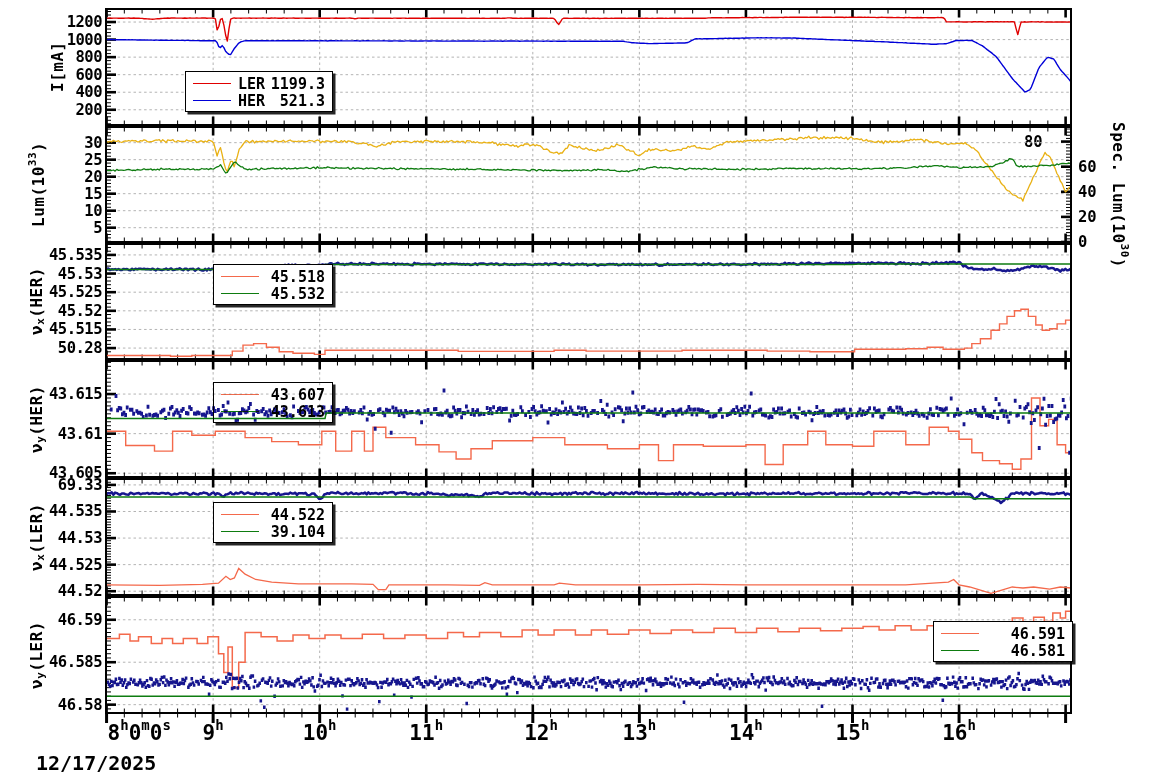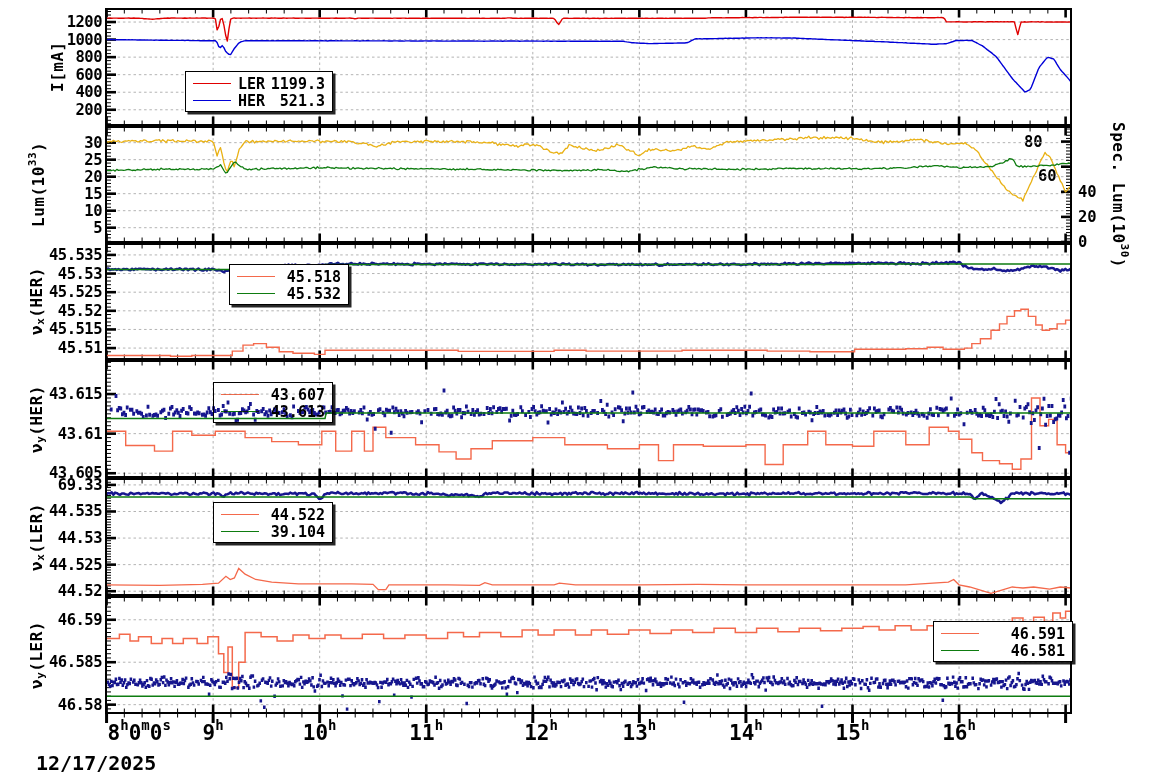--- a/index.html
+++ b/index.html
@@ -59,21 +59,21 @@
         <span class="lsamp" style="border-top-color: rgb(224, 0, 0);"></span>
         <span class="lname">LER</span>
         <span class="lval">1199.3</span>
       </div>
     <div class="lrow">
         <span class="lsamp" style="border-top-color: rgb(0, 0, 216);"></span>
         <span class="lname">HER</span>
         <span class="lval">521.3</span>
       </div>
   </div>
-  <div class="legend" style="left:213px;top:264px;width:104px;margin-left:16px;">
+  <div class="legend" style="left:213px;top:264px;width:104px;">
     <div class="lrow">
         <span class="lsamp" style="border-top-color: rgb(244, 105, 75);"></span>
         <span class="lval">45.518</span>
       </div>
     <div class="lrow">
         <span class="lsamp" style="border-top-color: rgb(14, 124, 16);"></span>
         <span class="lval">45.532</span>
       </div>
   </div>
   <div class="legend blend" style="left:213px;top:382px;width:104px;">
@@ -279,21 +279,21 @@
     </svg>
     <div class="ytick" style="left: 10px; top: 100.77px;">200</div>
     <div class="ytick" style="left: 10px; top: 83.223px;">400</div>
     <div class="ytick" style="left: 10px; top: 65.6766px;">600</div>
     <div class="ytick" style="left: 10px; top: 48.1301px;">800</div>
     <div class="ytick" style="left: 10px; top: 30.5836px;">1000</div>
     <div class="ytick" style="left: 10px; top: 13.0372px;">1200</div>
     <div class="ytick-r" style="left: 1078px; top: 232.996px;">0</div>
     <div class="ytick-r" style="left: 1078px; top: 207.888px;">20</div>
     <div class="ytick-r" style="left: 1078px; top: 182.781px;">40</div>
-    <div class="ytick-r" style="left: 1038px; top: 157.674px; margin-top: 9px;">60</div>
+    <div class="ytick-r" style="left: 1078px; top: 157.674px;">60</div>
     <div class="ytick-r" style="left: 1024px; top: 132.567px;">80</div>
     <svg width="967" height="117" viewBox="0 0 967 117" style="left: 105px; top: 126px;">
       <line x1="108.12568908489527" x2="108.12568908489527" y1="1.5" y2="115.5" stroke="#b3b3b3" stroke-width="1" stroke-dasharray="2.5,2.8"></line>
       <line x1="214.68577728776188" x2="214.68577728776188" y1="1.5" y2="115.5" stroke="#b3b3b3" stroke-width="1" stroke-dasharray="2.5,2.8"></line>
       <line x1="321.2458654906285" x2="321.2458654906285" y1="1.5" y2="115.5" stroke="#b3b3b3" stroke-width="1" stroke-dasharray="2.5,2.8"></line>
       <line x1="427.8059536934951" x2="427.8059536934951" y1="1.5" y2="115.5" stroke="#b3b3b3" stroke-width="1" stroke-dasharray="2.5,2.8"></line>
       <line x1="534.3660418963617" x2="534.3660418963617" y1="1.5" y2="115.5" stroke="#b3b3b3" stroke-width="1" stroke-dasharray="2.5,2.8"></line>
       <line x1="640.9261300992283" x2="640.9261300992283" y1="1.5" y2="115.5" stroke="#b3b3b3" stroke-width="1" stroke-dasharray="2.5,2.8"></line>
       <line x1="747.4862183020949" x2="747.4862183020949" y1="1.5" y2="115.5" stroke="#b3b3b3" stroke-width="1" stroke-dasharray="2.5,2.8"></line>
       <line x1="854.0463065049615" x2="854.0463065049615" y1="1.5" y2="115.5" stroke="#b3b3b3" stroke-width="1" stroke-dasharray="2.5,2.8"></line>
@@ -666,21 +666,21 @@
       <line x1="925.0882123484034" x2="925.0882123484034" y1="111.5" y2="115.5" stroke="#000" stroke-width="1"></line>
       <line x1="942.8482625689105" x2="942.8482625689105" y1="1.5" y2="5.5" stroke="#000" stroke-width="1"></line>
       <line x1="942.8482625689105" x2="942.8482625689105" y1="111.5" y2="115.5" stroke="#000" stroke-width="1"></line>
       <line x1="960.6083127894176" x2="960.6083127894176" y1="1.5" y2="9.5" stroke="#000" stroke-width="2.6"></line>
       <line x1="960.6083127894176" x2="960.6083127894176" y1="107.5" y2="115.5" stroke="#000" stroke-width="2.6"></line>
       <path d="M1.6,112.5L65.5,112.5L65.5,113.3L86.8,113.3L86.8,112.5L118.8,112.5L118.8,112.5L127.3,112.5L127.3,108.1L138.0,108.1L138.0,102.1L148.6,102.1L148.6,100.6L161.4,100.6L161.4,104.3L174.2,104.3L174.2,108.8L188.0,108.8L188.0,110.3L209.4,110.3L209.4,111.4L220.0,111.4L220.0,107.3L299.9,107.3L299.9,107.3L353.2,107.3L353.2,108.4L449.1,108.4L449.1,107.3L481.1,107.3L481.1,108.1L577.0,108.1L577.0,107.3L662.2,107.3L662.2,108.1L704.9,108.1L704.9,108.8L749.6,108.8L749.6,106.2L800.8,106.2L800.8,105.8L822.1,105.8L822.1,104.3L838.1,104.3L838.1,106.2L859.4,106.2L859.4,105.1L866.8,105.1L866.8,100.6L875.4,100.6L875.4,95.8L886.0,95.8L886.0,87.2L894.5,87.2L894.5,80.9L902.0,80.9L902.0,73.4L909.5,73.4L909.5,67.8L915.9,67.8L915.9,66.3L923.3,66.3L923.3,73.4L930.8,73.4L930.8,82.0L937.2,82.0L937.2,87.2L944.6,87.2L944.6,85.7L952.1,85.7L952.1,80.9L960.6,80.9L960.6,77.1L965.9,77.1L965.9,75.3" fill="none" stroke="#f4694b" stroke-width="1.4"></path>
       <path d="M1.6,25.7L3.3,25.5L5.0,27.0L6.7,26.3L8.4,26.6L10.1,26.1L11.8,26.9L13.5,26.0L15.2,26.9L16.9,27.0L18.6,25.9L20.3,26.2L22.0,26.0L23.7,27.0L25.4,27.2L27.1,25.7L28.8,26.9L30.5,25.8L32.2,26.4L33.9,25.8L35.6,25.7L37.3,26.1L39.0,25.7L40.7,26.2L42.4,26.0L44.1,26.2L45.8,26.6L47.5,25.7L49.2,26.5L50.9,27.4L52.6,25.8L54.3,26.5L56.0,26.9L57.7,26.9L59.4,26.3L61.1,25.6L62.8,26.7L64.5,26.2L66.2,25.5L67.9,27.1L69.6,26.7L71.3,26.1L73.0,26.2L74.7,25.3L76.4,26.4L78.1,27.2L79.8,25.7L81.5,25.7L83.2,27.2L84.9,26.0L86.6,25.9L88.3,25.8L90.0,27.6L91.7,26.5L93.4,25.5L95.1,26.9L96.8,27.4L98.5,27.6L100.2,25.8L101.9,27.5L103.6,25.5L105.3,27.0L107.0,25.7L108.7,26.1L110.4,27.0L112.1,27.6L113.8,27.0L115.5,27.2L117.2,28.3L118.9,29.2L120.6,27.7L122.3,27.8L124.0,27.5L125.7,27.5L127.4,27.3L129.1,26.5L130.8,25.8L132.5,26.1L134.2,25.7L135.9,25.1L137.6,26.0L139.3,25.5L141.0,26.8L142.7,25.9L144.4,26.4L146.1,26.4L147.8,25.6L149.5,25.7L151.2,25.4L152.9,25.4L154.6,25.6L156.3,26.6L158.0,26.2L159.7,26.3L161.4,26.2L163.1,26.9L164.8,26.4L166.5,26.2L168.2,26.2L169.9,27.1L171.6,26.8L173.3,26.0L175.0,27.2L176.7,26.6L178.4,25.5L180.1,21.9L181.8,22.5L183.5,21.5L185.2,23.1L186.9,21.7L188.6,22.7L190.3,21.5L192.0,22.7L193.7,22.3L195.4,23.2L197.1,22.2L198.8,22.4L200.5,22.8L202.2,21.7L203.9,21.8L205.6,22.3L207.3,22.9L209.0,22.3L210.7,22.5L212.4,22.1L214.1,21.7L215.8,22.3L217.5,21.5L219.2,22.0L220.9,21.6L222.6,22.0L224.3,20.6L226.0,20.3L227.7,20.9L229.4,21.2L231.1,20.7L232.8,19.8L234.5,21.1L236.2,21.2L237.9,20.9L239.6,22.0L241.3,21.0L243.0,21.2L244.7,20.8L246.4,19.9L248.1,21.3L249.8,21.1L251.5,21.3L253.2,21.6L254.9,20.0L256.6,21.5L258.3,20.6L260.0,20.9L261.7,21.5L263.4,21.2L265.1,21.8L266.8,19.8L268.5,20.2L270.2,21.0L271.9,21.1L273.6,21.5L275.3,20.9L277.0,20.8L278.7,20.6L280.4,20.9L282.1,20.4L283.8,21.3L285.5,21.2L287.2,21.2L288.9,20.1L290.6,21.9L292.3,20.8L294.0,20.9L295.7,21.2L297.4,20.8L299.1,21.6L300.8,21.2L302.5,21.0L304.2,21.6L305.9,22.1L307.6,22.2L309.3,19.9L311.0,20.9L312.7,20.6L314.4,20.7L316.1,21.3L317.8,21.3L319.5,20.9L321.2,21.4L322.9,20.9L324.6,20.8L326.3,21.3L328.0,21.6L329.7,22.0L331.4,20.7L333.1,21.0L334.8,20.4L336.5,21.2L338.2,21.5L339.9,20.3L341.6,21.0L343.3,21.2L345.0,20.9L346.7,20.6L348.4,20.8L350.1,21.0L351.8,20.6L353.5,21.3L355.2,21.0L356.9,21.5L358.6,21.0L360.3,21.7L362.0,21.1L363.7,21.2L365.4,22.0L367.1,21.7L368.8,21.2L370.5,20.5L372.2,21.9L373.9,20.7L375.6,20.6L377.3,20.5L379.0,20.6L380.7,21.1L382.4,21.7L384.1,21.0L385.8,20.6L387.5,20.8L389.2,21.6L390.9,20.5L392.6,20.7L394.3,22.0L396.0,21.8L397.7,21.6L399.4,20.6L401.1,21.1L402.8,21.4L404.5,21.9L406.2,21.3L407.9,21.6L409.6,22.1L411.3,21.0L413.0,21.6L414.7,21.4L416.4,21.0L418.1,21.2L419.8,20.7L421.5,21.1L423.2,21.5L424.9,21.5L426.6,21.9L428.3,22.0L430.0,21.0L431.7,21.5L433.4,20.9L435.1,21.0L436.8,21.5L438.5,21.5L440.2,20.4L441.9,20.7L443.6,22.1L445.3,20.7L447.0,21.1L448.7,20.6L450.4,20.2L452.1,21.1L453.8,21.7L455.5,21.9L457.2,20.6L458.9,20.6L460.6,21.3L462.3,21.3L464.0,20.6L465.7,21.9L467.4,22.0L469.1,21.9L470.8,21.2L472.5,20.8L474.2,21.6L475.9,21.3L477.6,20.7L479.3,21.6L481.0,21.1L482.7,22.4L484.4,21.8L486.1,21.8L487.8,21.4L489.5,20.9L491.2,21.8L492.9,22.5L494.6,21.8L496.3,21.5L498.0,21.8L499.7,22.1L501.4,21.6L503.1,21.3L504.8,21.0L506.5,21.2L508.2,21.0L509.9,21.7L511.6,21.1L513.3,22.3L515.0,21.9L516.7,21.7L518.4,20.8L520.1,21.7L521.8,21.7L523.5,20.9L525.2,22.0L526.9,20.8L528.6,21.4L530.3,21.7L532.0,21.6L533.7,21.9L535.4,20.8L537.1,22.3L538.8,21.9L540.5,21.2L542.2,21.9L543.9,21.6L545.6,21.7L547.3,21.5L549.0,21.5L550.7,20.5L552.4,21.6L554.1,22.7L555.8,22.4L557.5,22.5L559.2,21.5L560.9,21.7L562.6,20.4L564.3,21.9L566.0,21.4L567.7,21.9L569.4,21.5L571.1,21.7L572.8,21.5L574.5,21.2L576.2,21.3L577.9,21.8L579.6,21.8L581.3,21.0L583.0,21.2L584.7,21.1L586.4,21.6L588.1,21.1L589.8,20.6L591.5,21.2L593.2,22.1L594.9,21.6L596.6,22.0L598.3,20.3L600.0,21.3L601.7,21.5L603.4,20.3L605.1,21.2L606.8,21.8L608.5,22.0L610.2,21.4L611.9,21.6L613.6,21.1L615.3,20.5L617.0,21.1L618.7,22.1L620.4,21.6L622.1,20.8L623.8,22.2L625.5,21.3L627.2,21.0L628.9,20.7L630.6,21.3L632.3,21.6L634.0,21.5L635.7,22.2L637.4,21.8L639.1,21.4L640.8,21.9L642.5,21.3L644.2,21.0L645.9,21.1L647.6,21.7L649.3,20.1L651.0,20.4L652.7,21.2L654.4,22.2L656.1,20.8L657.8,21.0L659.5,20.7L661.2,21.7L662.9,20.7L664.6,21.6L666.3,20.7L668.0,21.3L669.7,21.0L671.4,21.0L673.1,21.5L674.8,21.8L676.5,21.0L678.2,20.9L679.9,19.7L681.6,21.5L683.3,20.2L685.0,20.3L686.7,21.0L688.4,20.1L690.1,20.8L691.8,21.7L693.5,21.6L695.2,20.7L696.9,19.7L698.6,20.8L700.3,21.0L702.0,20.2L703.7,19.5L705.4,20.2L707.1,21.0L708.8,21.2L710.5,19.9L712.2,20.3L713.9,20.0L715.6,20.8L717.3,21.0L719.0,21.2L720.7,20.8L722.4,20.6L724.1,20.4L725.8,19.6L727.5,20.5L729.2,20.1L730.9,19.8L732.6,20.3L734.3,20.0L736.0,20.4L737.7,20.3L739.4,20.9L741.1,19.9L742.8,20.3L744.5,19.6L746.2,20.1L747.9,20.0L749.6,20.1L751.3,20.5L753.0,19.8L754.7,20.0L756.4,20.8L758.1,20.4L759.8,20.3L761.5,21.0L763.2,19.7L764.9,21.0L766.6,19.3L768.3,19.9L770.0,20.7L771.7,20.1L773.4,19.5L775.1,19.9L776.8,20.1L778.5,20.5L780.2,19.8L781.9,19.8L783.6,20.9L785.3,20.1L787.0,19.9L788.7,20.4L790.4,21.2L792.1,21.0L793.8,19.7L795.5,19.3L797.2,20.5L798.9,19.5L800.6,21.0L802.3,20.5L804.0,20.3L805.7,21.6L807.4,20.2L809.1,20.4L810.8,21.1L812.5,20.5L814.2,21.3L815.9,21.5L817.6,19.2L819.3,20.3L821.0,19.9L822.7,20.4L824.4,21.4L826.1,20.6L827.8,19.6L829.5,20.6L831.2,18.9L832.9,20.4L834.6,20.4L836.3,19.8L838.0,20.3L839.7,19.9L841.4,19.0L843.1,20.8L844.8,19.0L846.5,19.4L848.2,18.8L849.9,19.3L851.6,20.5L853.3,19.3L855.0,19.2L856.7,21.3L858.4,23.5L860.1,22.4L861.8,24.0L863.5,25.2L865.2,25.0L866.9,24.7L868.6,26.3L870.3,26.1L872.0,26.0L873.7,26.3L875.4,26.2L877.1,25.7L878.8,27.0L880.5,26.4L882.2,26.8L883.9,26.1L885.6,26.6L887.3,26.0L889.0,24.9L890.7,26.4L892.4,27.0L894.1,26.9L895.8,27.1L897.5,27.9L899.2,27.6L900.9,28.3L902.6,27.1L904.3,28.0L906.0,27.1L907.7,27.7L909.4,27.3L911.1,27.0L912.8,25.9L914.5,27.2L916.2,25.6L917.9,25.6L919.6,24.5L921.3,24.2L923.0,23.8L924.7,24.4L926.4,22.8L928.1,22.7L929.8,23.7L931.5,23.3L933.2,24.1L934.9,22.7L936.6,23.9L938.3,23.6L940.0,23.6L941.7,23.6L943.4,25.6L945.1,25.3L946.8,24.9L948.5,25.2L950.2,27.0L951.9,26.2L953.6,27.0L955.3,28.6L957.0,26.5L958.7,27.3L960.4,25.9L962.1,27.4L963.8,27.0L965.5,25.7" fill="none" stroke="#16168e" stroke-width="2.5" stroke-linejoin="round"></path>
       <path d="M1.6,26.5L177.4,26.5L178.5,22.7L218.9,22.7L220.0,21.6L747.5,21.6L752.8,20.9L965.9,20.9" fill="none" stroke="#0e7c10" stroke-width="1.5"></path>
       <rect x="1" y="1" width="965" height="115" fill="none" stroke="#000000" stroke-width="2"></rect>
     </svg>
-    <div class="ytick" style="left: 10px; top: 339.076px;">45.51</div>
+    <div class="ytick" style="left: 10px; top: 339.076px;">50.28</div>
     <div class="ytick" style="left: 10px; top: 320.446px;">45.515</div>
     <div class="ytick" style="left: 10px; top: 301.815px;">45.52</div>
     <div class="ytick" style="left: 10px; top: 283.185px;">45.525</div>
     <div class="ytick" style="left: 10px; top: 264.554px;">45.53</div>
     <div class="ytick" style="left: 10px; top: 245.924px;">45.535</div>
     <svg width="967" height="118" viewBox="0 0 967 118" style="left: 105px; top: 360px;">
       <line x1="108.12568908489527" x2="108.12568908489527" y1="1.5" y2="116.5" stroke="#b3b3b3" stroke-width="1" stroke-dasharray="2.5,2.8"></line>
       <line x1="214.68577728776188" x2="214.68577728776188" y1="1.5" y2="116.5" stroke="#b3b3b3" stroke-width="1" stroke-dasharray="2.5,2.8"></line>
       <line x1="321.2458654906285" x2="321.2458654906285" y1="1.5" y2="116.5" stroke="#b3b3b3" stroke-width="1" stroke-dasharray="2.5,2.8"></line>
       <line x1="427.8059536934951" x2="427.8059536934951" y1="1.5" y2="116.5" stroke="#b3b3b3" stroke-width="1" stroke-dasharray="2.5,2.8"></line>

